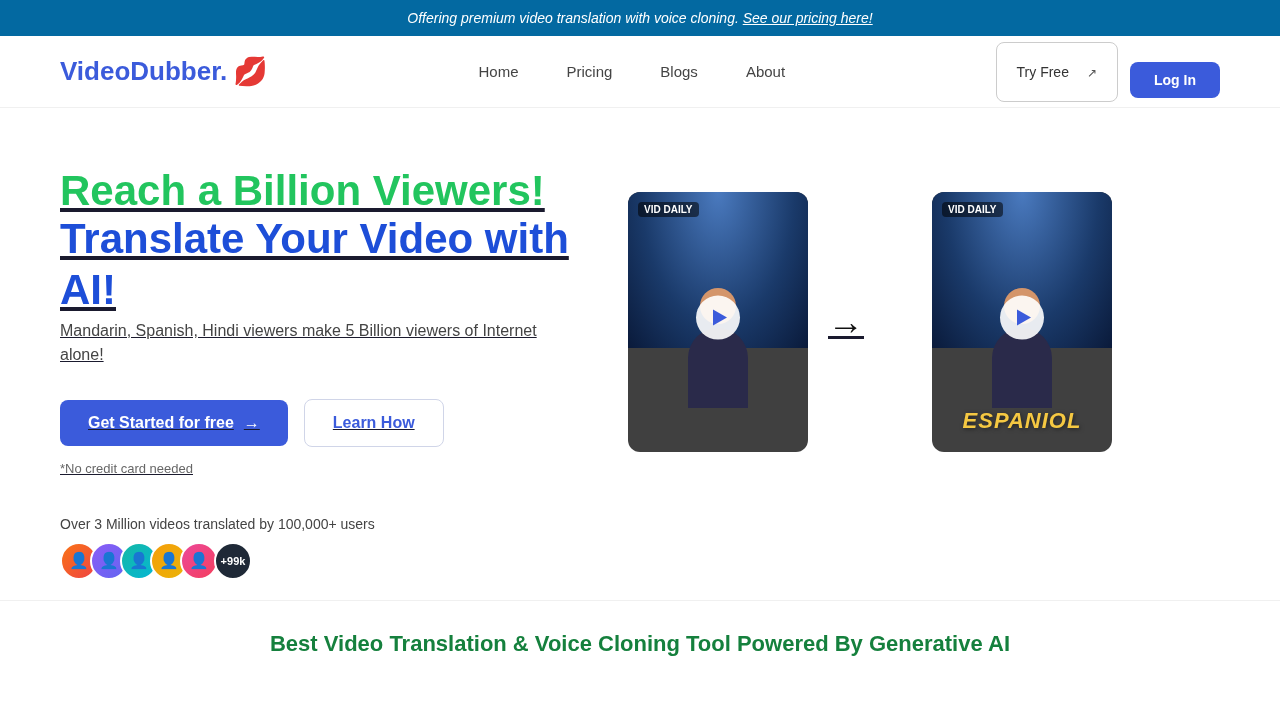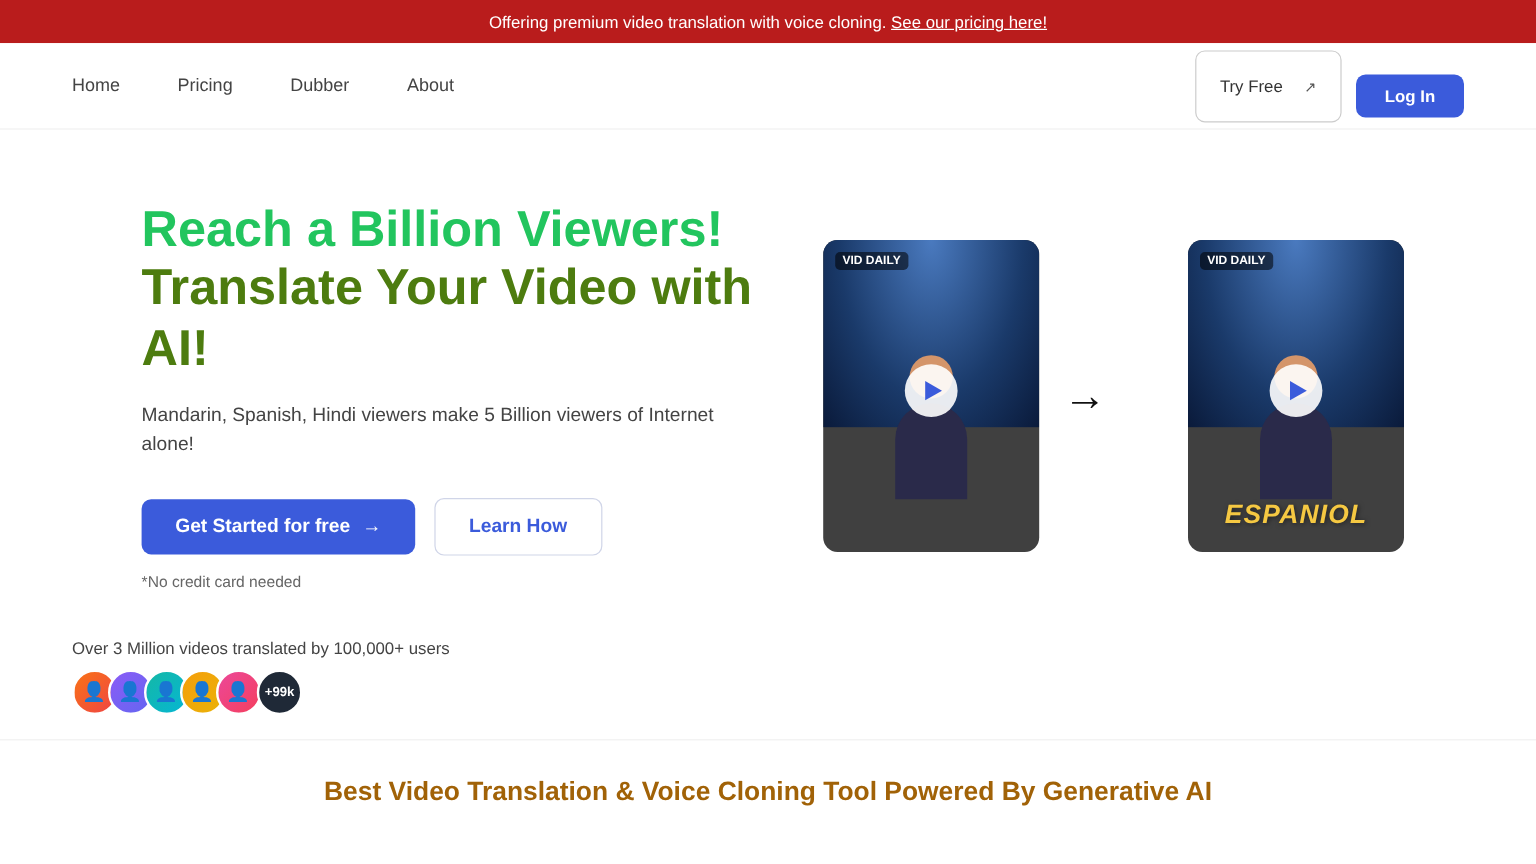--- a/index.html
+++ b/index.html
@@ -1,24 +1,25 @@
 <!DOCTYPE html>
 <html><head>
   <meta charset="utf-8">
   <style>
     * { margin: 0; padding: 0; box-sizing: border-box; }
     body { font-family: -apple-system, BlinkMacSystemFont, 'Segoe UI', sans-serif; background: #fff; color: #1a1a2e; overflow-x: hidden; }
 
     
     .top-banner {
-      background: #b91c1c;
+      background: #0369a1;
       color: #fff;
       text-align: center;
       padding: 10px 20px;
       font-size: 14px;
+      font-style: italic;
     }
     .top-banner a { color: #fff; text-decoration: underline; cursor: pointer; }
 
     
     nav {
       display: flex;
       align-items: center;
       justify-content: space-between;
       padding: 0 60px;
       height: 72px;
@@ -75,38 +76,39 @@
       font-size: 14px;
       font-weight: 600;
       cursor: pointer;
       margin-top: 17px;
     }
 
     
     .hero {
       display: flex;
       align-items: center;
-      justify-content: center;
+      justify-content: flex-start;
       padding: 60px 52px 40px 60px;
       max-width: 1280px;
       margin: 0 auto;
+      text-decoration: underline;
     }
     .hero-text { max-width: 520px; }
     .hero-headline-green {
       font-size: 42px;
       font-weight: 800;
       color: #22c55e;
       line-height: 1.1;
     }
     .hero-headline-blue {
       font-size: 42px;
       font-weight: 800;
-      color: #4d7c0f;
+      color: #1d4ed8;
       line-height: 1.2;
-      margin-bottom: 20px;
+      margin-bottom: 4px;
     }
     .hero-subtitle {
       font-size: 16px;
       color: #444;
       margin-bottom: 32px;
       line-height: 1.5;
     }
     .hero-buttons {
       display: flex;
       gap: 16px;
@@ -261,21 +263,21 @@
       font-size: 36px;
       color: #111;
       font-weight: 300;
     }
 
     
     .bottom-tagline {
       text-align: center;
       font-size: 22px;
       font-weight: 700;
-      color: #a16207;
+      color: #15803d;
       padding: 30px 60px 20px;
       border-top: 1px solid #f0f0f0;
     }
 
     
     .person-shape {
       position: absolute;
       bottom: 44px;
       left: 50%;
       transform: translateX(-50%);
@@ -303,24 +305,29 @@
   </style>
 </head>
 <body>
 
 <div class="top-banner">
   <span>Offering premium video translation with voice cloning.</span>
   <a>See our pricing here!</a>
 </div>
 
 <nav>
+  <a class="logo" href="#">
+    <span class="logo-video">Video</span>
+    <span class="logo-dubber">Dubber.</span>
+    <span class="logo-lips">💋</span>
+  </a>
   <ul class="nav-links">
     <li><a>Home</a></li>
     <li><a>Pricing</a></li>
-    <li><a>Dubber</a></li>
+    <li><a>Blogs</a></li>
     <li><a>About</a></li>
   </ul>
   <div class="nav-actions">
     <button class="btn-try-free">
       <span>Try Free</span>
       <span class="ext-icon">↗</span>
     </button>
     <button class="btn-login">Log In</button>
   </div>
 </nav>

